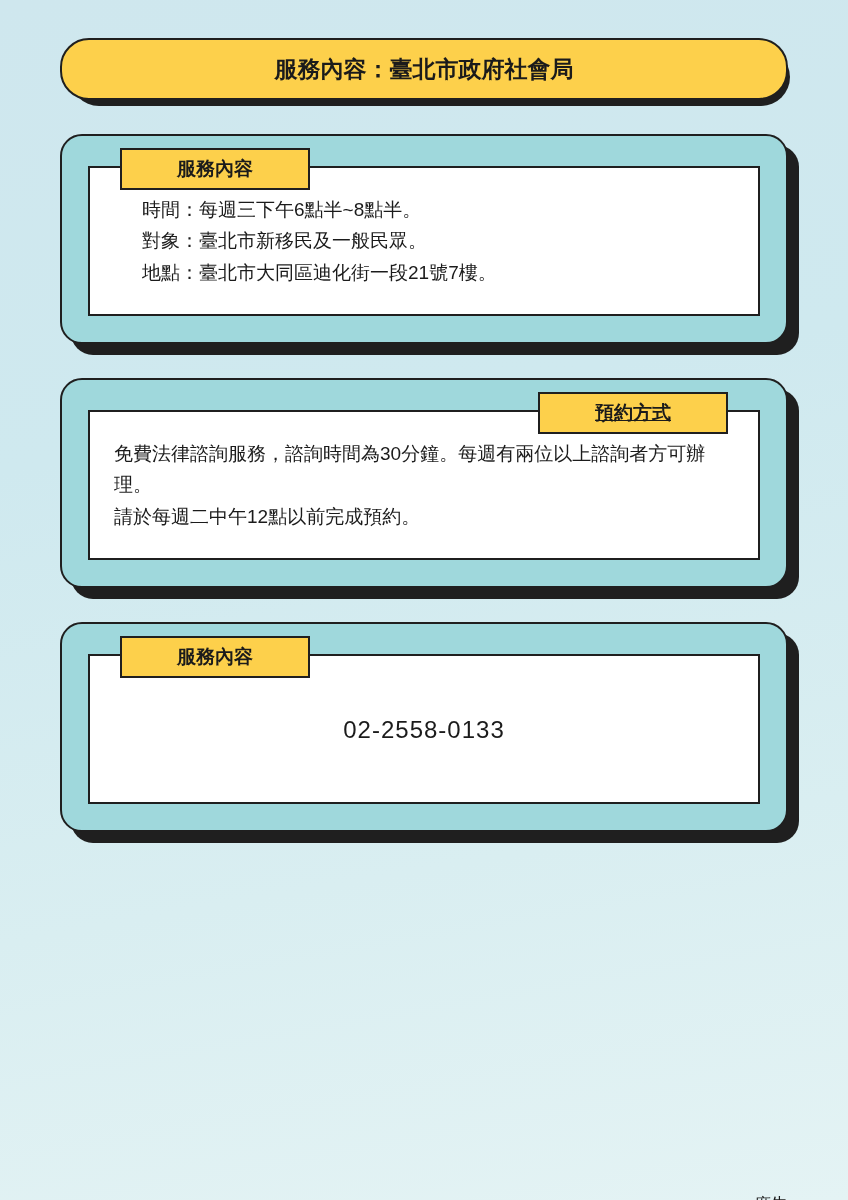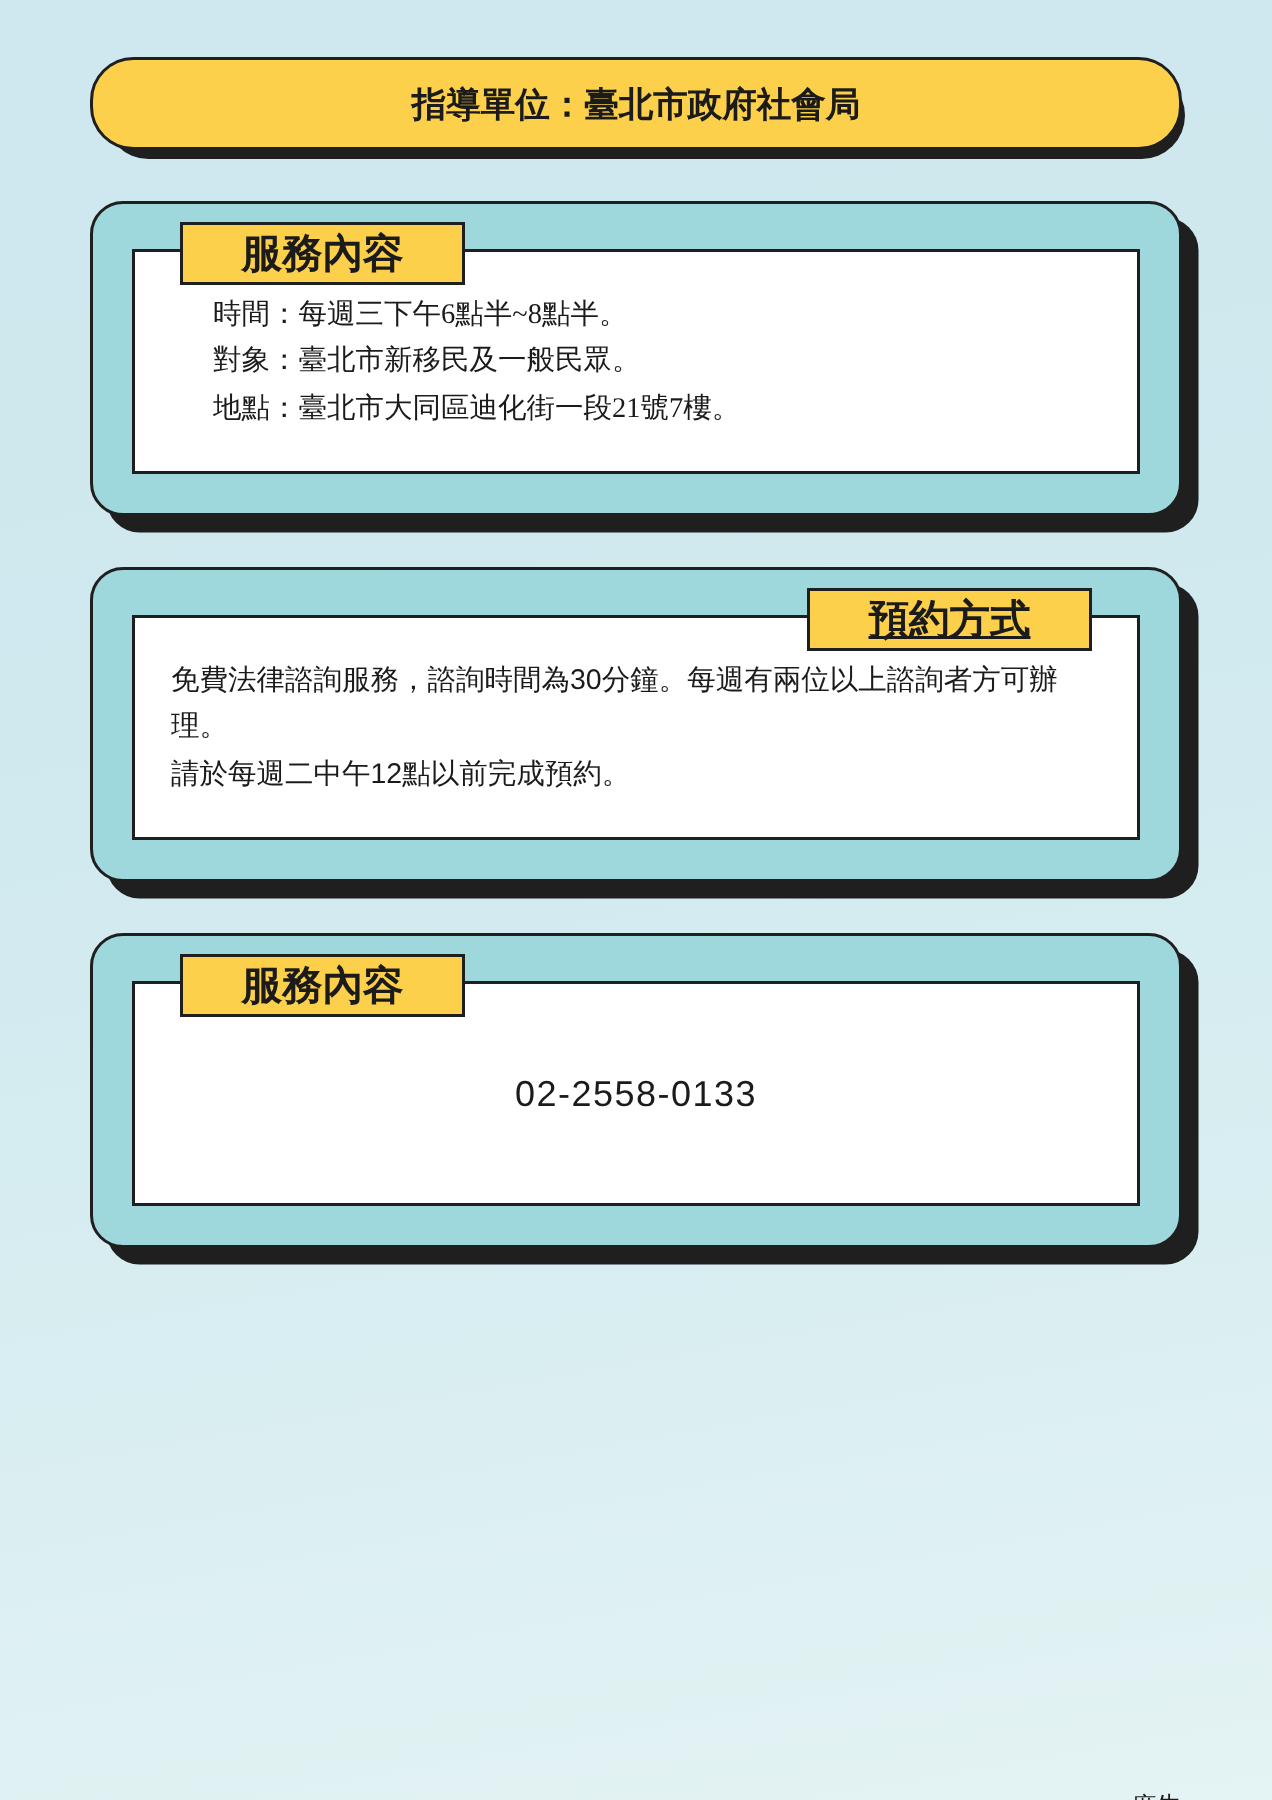--- a/index.html
+++ b/index.html
@@ -111,21 +111,21 @@
     position: absolute;
     top: 14px;
     background: #fdd04b;
     border: 2px solid #1f1f1f;
     height: 42px;
     min-width: 190px;
     box-sizing: border-box;
     display: flex;
     align-items: center;
     justify-content: center;
-    font-size: 27px;
+    font-size: 19px;
     font-weight: bold;
     color: #1b1b1b;
     z-index: 3;
     padding: 0 22px;
   }
   .tab.left { left: 60px; }
   .tab.right { right: 60px; text-decoration: underline; }
 
   .body-text {
     font-size: 19px;
@@ -141,42 +141,42 @@
     align-items: center;
     justify-content: center;
   }
   .phone-number {
     font-size: 24px;
     color: #1b1b1b;
     letter-spacing: 1px;
   }
 
   
-  .section-1 .section-inner { min-height: 150px; font-family: Liberation Serif, serif; }
+  .section-1 .section-inner { min-height: 150px; }
   .section-2 .section-inner { min-height: 150px; }
 
   
   .footer {
     position: absolute;
     right: 60px;
     bottom: 22px;
     font-size: 17px;
     color: #1b1b1b;
   }
 </style>
 </head>
 <body>
 
 <div class="poster">
 
 
   <div class="pill-wrap">
     <div class="pill-shadow"></div>
     <div class="pill">
-      <span>指導單位：臺北市政府社會局</span>
+      <span>服務內容：臺北市政府社會局</span>
     </div>
   </div>
 
   <div class="section section-1">
     <div class="section-shadow"></div>
     <div class="section-body">
       <div class="section-inner">
         <div class="body-text indent">時間：每週三下午6點半~8點半。
 對象：臺北市新移民及一般民眾。
 地點：臺北市大同區迪化街一段21號7樓。</div>

